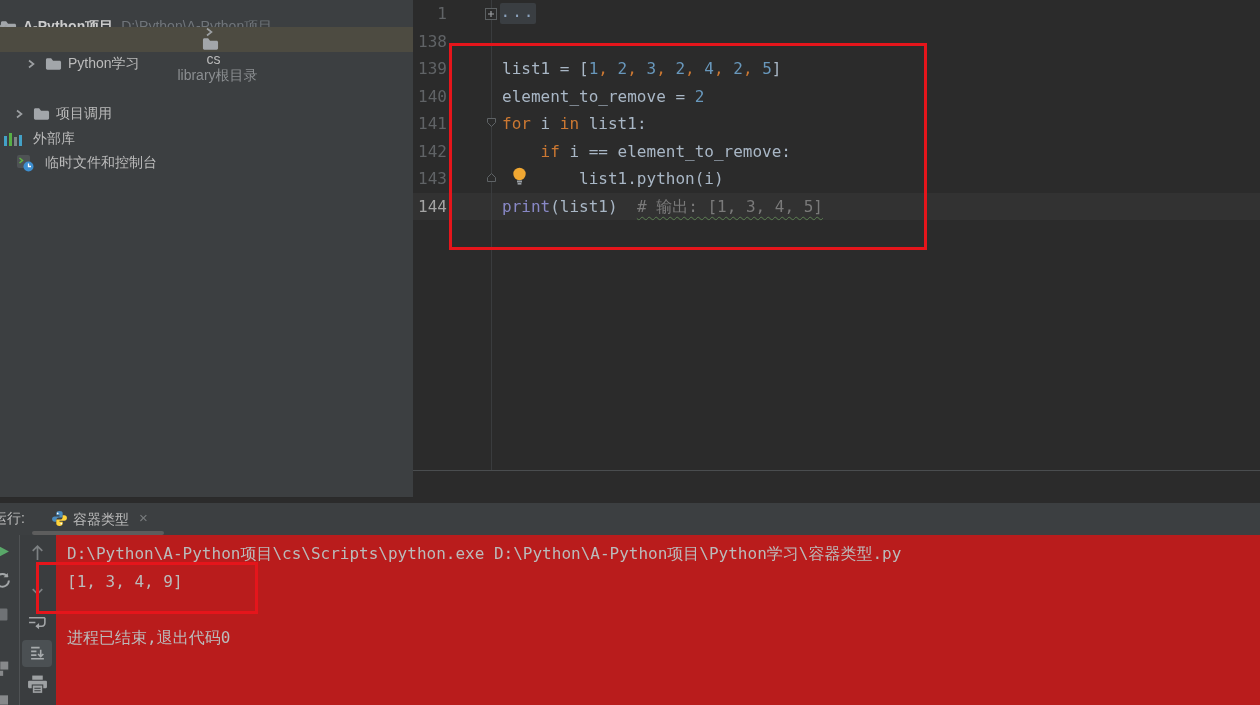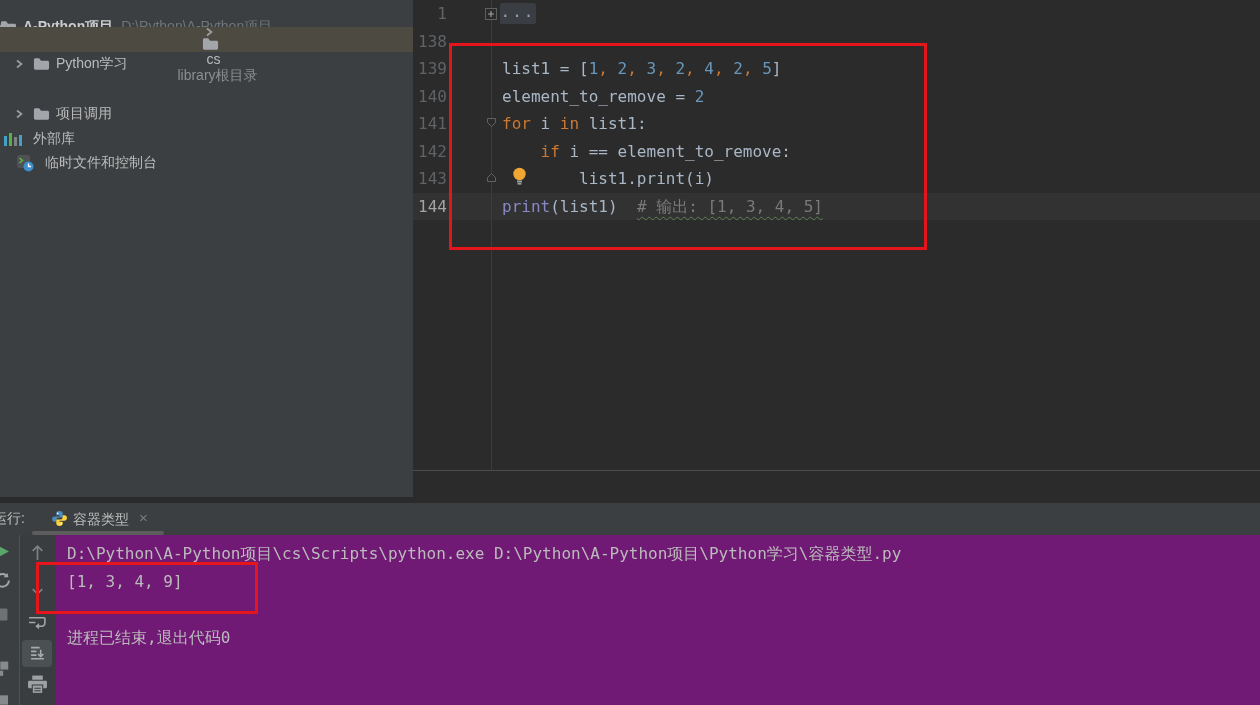--- a/index.html
+++ b/index.html
@@ -53,21 +53,21 @@
 
   
   .run-header{position:absolute;left:0;top:503px;width:1260px;height:32px;
               background:var(--c-panel_bg,#3C3F41);padding-left:28px;}
   .run-label{position:absolute;left:-7px;top:7px;font-size:14px;color:#BBBBBB;}
   .py-icon{position:absolute;left:51px;top:7px;width:17px;height:17px;}
   .run-tab-label{position:absolute;left:73px;top:8px;font-size:14px;color:#BBBBBB;}
   .tab-close{position:absolute;left:139px;top:6px;font-size:15px;color:#797C7E;}
   .tab-underline{position:absolute;left:32px;top:28px;width:132px;height:4px;background:#5D5D5D;border-radius:2px;}
 
-  .console{position:absolute;left:0;top:535px;width:1260px;height:170px;background:#701a75;}
+  .console{position:absolute;left:0;top:535px;width:1260px;height:170px;background:#b91c1c;}
   .strip1{position:absolute;left:0;top:0;width:19px;height:170px;background:var(--c-panel_bg,#3C3F41);}
   .strip-sep{position:absolute;left:19px;top:0;width:1px;height:170px;background:#4F5254;}
   .strip2{position:absolute;left:20px;top:0;width:36px;height:170px;background:#3A3D3F;}
   .console-lines{position:absolute;left:67px;top:5px;}
   .console-line{position:absolute;left:0;height:28px;line-height:28px;font-size:16px;color:#BBBBBB;white-space:pre;}
   .cicon{position:absolute;}
   .sel-bg{position:absolute;left:22px;top:105px;width:30px;height:27px;background:#4B5053;border-radius:4px;}
 </style>
 </head>
 <body>
@@ -91,21 +91,21 @@
       <svg class="chev" viewBox="0 0 10 10">
           <path d="M3 1.5 L7.5 5 L3 8.5" stroke="#9DA0A3" stroke-width="1.6" fill="none"></path>
         </svg>
       <svg class="folder" viewBox="0 0 18 14">
           <path fill="#A2A6AA" d="M1 2.5C1 1.7 1.7 1 2.5 1h4l2 2.5h7c.8 0 1.5.7 1.5 1.5v6.5c0 .8-.7 1.5-1.5 1.5h-13C1.7 13 1 12.3 1 11.5z"></path>
         </svg>
       <span>cs</span>
       <span class="tree-secondary">library根目录</span>
     </div>
 
-    <div class="tree-row" style="top:51px;padding-left:14px;">
+    <div class="tree-row" style="top:51px;padding-left:26px;">
       <svg class="chev" viewBox="0 0 10 10">
           <path d="M3 1.5 L7.5 5 L3 8.5" stroke="#9DA0A3" stroke-width="1.6" fill="none"></path>
         </svg>
       <svg class="folder" viewBox="0 0 18 14">
           <path fill="#A2A6AA" d="M1 2.5C1 1.7 1.7 1 2.5 1h4l2 2.5h7c.8 0 1.5.7 1.5 1.5v6.5c0 .8-.7 1.5-1.5 1.5h-13C1.7 13 1 12.3 1 11.5z"></path>
         </svg>
       <span>Python学习</span>
     </div>
 
 
@@ -163,21 +163,21 @@
         <div class="code-row" style="top: 110px;">
           <div class="lnum mono">141</div>
           <div class="code mono"><span class="tk-k">for</span><span class="tk-d"> i </span><span class="tk-k">in</span><span class="tk-d"> list1:</span></div>
         </div>
         <div class="code-row" style="top: 137.5px;">
           <div class="lnum mono">142</div>
           <div class="code mono"><span class="tk-d">    </span><span class="tk-k">if</span><span class="tk-d"> i == element_to_remove:</span></div>
         </div>
         <div class="code-row" style="top: 165px;">
           <div class="lnum mono">143</div>
-          <div class="code mono"><span class="tk-d">        list1.print(i)</span></div>
+          <div class="code mono"><span class="tk-d">        list1.python(i)</span></div>
         </div>
         <div class="code-row" style="top: 192.5px;">
           <div class="lnum mono current">144</div>
           <div class="code mono"><span class="tk-b">print</span><span class="tk-d">(list1)  </span><span class="tk-c"># 输出: [1, 3, 4, 5]</span></div>
         </div>
       </div>
 
     <svg class="fold-box" viewBox="0 0 12 12">
       <rect x="0.5" y="0.5" width="11" height="11" fill="#2B2B2B" stroke="#5C6062"></rect>
       <path d="M3 6h6M6 3v6" stroke="#9DA0A3" stroke-width="1.2"></path>

